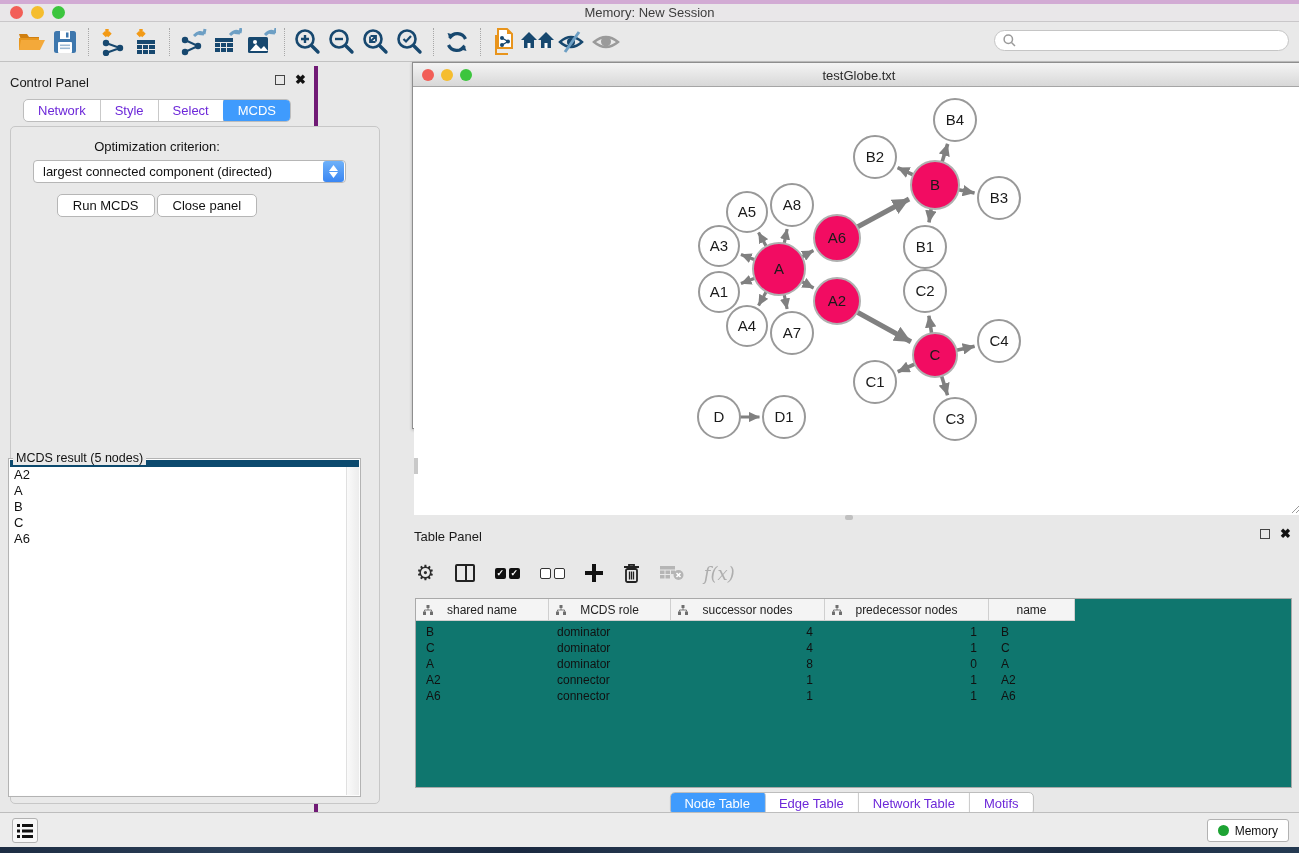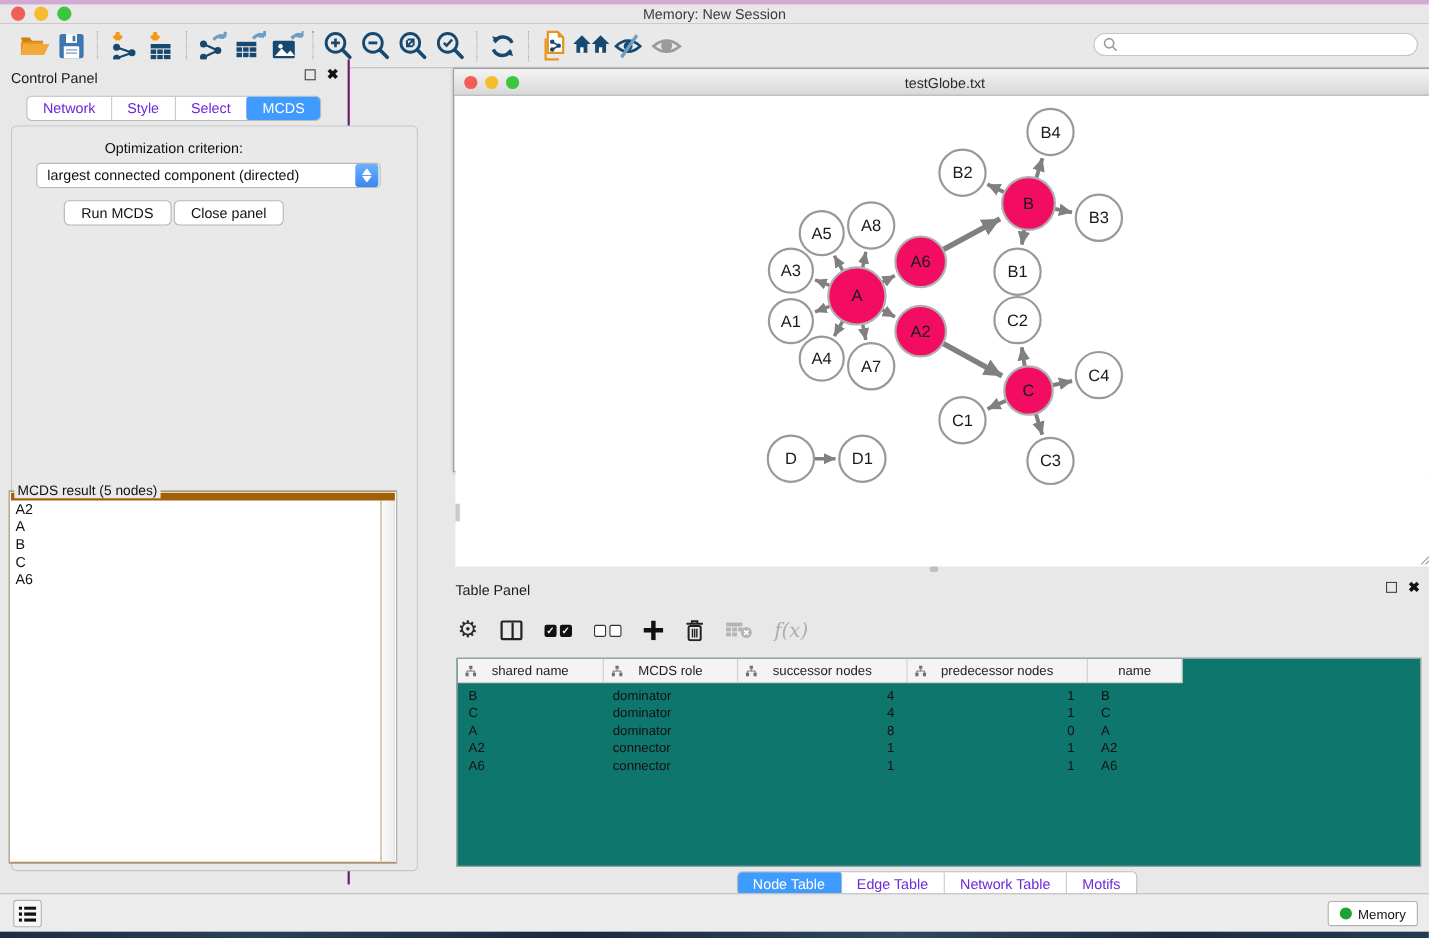--- a/index.html
+++ b/index.html
@@ -15,40 +15,40 @@
   .win-title { position:absolute; left:0; top:5px; width:100%; text-align:center; font-size:13px; color:#3c3c3c; }
 
   
   .toolbar { position:absolute; left:0; top:22px; width:1299px; height:40px; background:#e9e9e9; border-bottom:1px solid #c2c2c2; display:flex; align-items:center; padding-left:14px; }
   .tbtn { width:34px; height:32px; display:flex; align-items:center; justify-content:center; flex:0 0 auto; }
   .sep { width:1px; height:28px; border-left:1px dotted #a8a8a8; margin:0 6px; flex:0 0 auto; }
   .search-wrap { position:absolute; right:10px; top:8px; width:295px; height:21px; background:#fff; border:1px solid #c5c5c5; border-radius:11px; display:flex; align-items:center; padding-left:8px; }
   .search-wrap input { border:none; outline:none; flex:1; font-size:12px; background:transparent; margin-left:5px; }
 
   
-  .control-panel { position:absolute; left:0; top:54px; width:318px; height:750px; background:#e8e8e8; border-right:2px solid #701a75; }
+  .control-panel { position:absolute; left:0; top:66px; width:318px; height:750px; background:#e8e8e8; border-right:4px solid #701a75; }
   .panel-head { position:relative; height:28px; }
   .panel-title { position:absolute; left:10px; top:9px; font-size:13px; color:#1a1a1a; }
   .panel-icons { position:absolute; right:8px; top:9px; display:flex; gap:10px; align-items:center; }
   .float-ico { width:10px; height:10px; border:1.5px solid #444; }
   .close-ico { font-size:13px; font-weight:bold; color:#111; line-height:10px; }
   .segbar { display:flex; background:#fff; border:1px solid #bdbdbd; border-radius:5px; overflow:hidden; width:max-content; }
   .seg { padding:3px 14px; font-size:13px; color:#6d28d9; border-right:1px solid #c9c9c9; cursor:default; }
   .seg:last-child { border-right:none; }
   .seg.active { background:#3f9bfd; color:#fff; border-radius:4px; margin:-1px; padding:4px 15px; }
   .cp-tabs { position:absolute; left:50%; transform:translateX(-50%); top:33px; }
   .cp-inner { position:absolute; left:10px; top:60px; width:370px; height:678px; background:#e9e9e9; border:1px solid #c7c7c7; border-radius:5px; }
   .opt-label { position:absolute; top:73px; width:100%; text-align:center; font-size:13px; color:#111; }
   .dd { position:absolute; left:33px; top:94px; width:313px; height:23px; background:#fff; border:1px solid #b6b6b6; border-radius:4px; display:flex; align-items:center; }
   .dd-val { flex:1; font-size:13px; color:#111; padding-left:9px; white-space:nowrap; overflow:hidden; }
   .dd-step { width:21px; height:21px; margin-right:1px; border-radius:3px; background:linear-gradient(#6eb1f9,#3a86f3); display:flex; flex-direction:column; align-items:center; justify-content:center; gap:1px; }
   .dd-step svg { display:block; }
   .btn-row { position:absolute; top:128px; width:100%; display:flex; justify-content:center; gap:2px; }
   .pbtn { background:#fff; border:1px solid #b6b6b6; border-radius:5px; font-size:13px; color:#111; padding:3px 15px; font-family:"Liberation Sans",sans-serif; }
-  .fieldset-box { position:absolute; left:8px; top:392px; width:353px; height:339px; border:1px solid #b3b3b3; box-shadow:inset 0 0 0 1px #fdfdfd; background:#a16207; }
+  .fieldset-box { position:absolute; left:8px; top:392px; width:353px; height:339px; border:1px solid #b3b3b3; box-shadow:inset 0 0 0 1px #fdfdfd; background:#0c4a6e; }
   .fieldset-legend { position:absolute; left:4px; top:-8px; background:#e9e9e9; font-size:12.5px; color:#111; padding:0 3px; }
   .result-list { position:absolute; left:1px; top:8px; bottom:1px; right:14px; background:#fff; overflow:hidden; padding-left:4px; }
   .ritem { font-size:13px; color:#111; line-height:16px; }
   .result-scroll { position:absolute; right:1px; top:8px; bottom:1px; width:13px; background:linear-gradient(90deg,#fafafa,#ececec); border-left:1px solid #e0e0e0; }
 
   
   .net-window { position:absolute; left:412px; top:62px; width:894px; height:367px; background:#fff; border:1px solid #8e8e8e; box-shadow:0 1px 3px rgba(0,0,0,.25); }
   .net-titlebar { position:absolute; left:0; top:0; width:100%; height:24px; background:linear-gradient(#f4f4f4,#d8d8d8); border-bottom:1px solid #a5a5a5; }
   .net-titlebar .lights { top:6px; left:9px; gap:7px; }
   .net-titlebar .light { width:12px; height:12px; }

